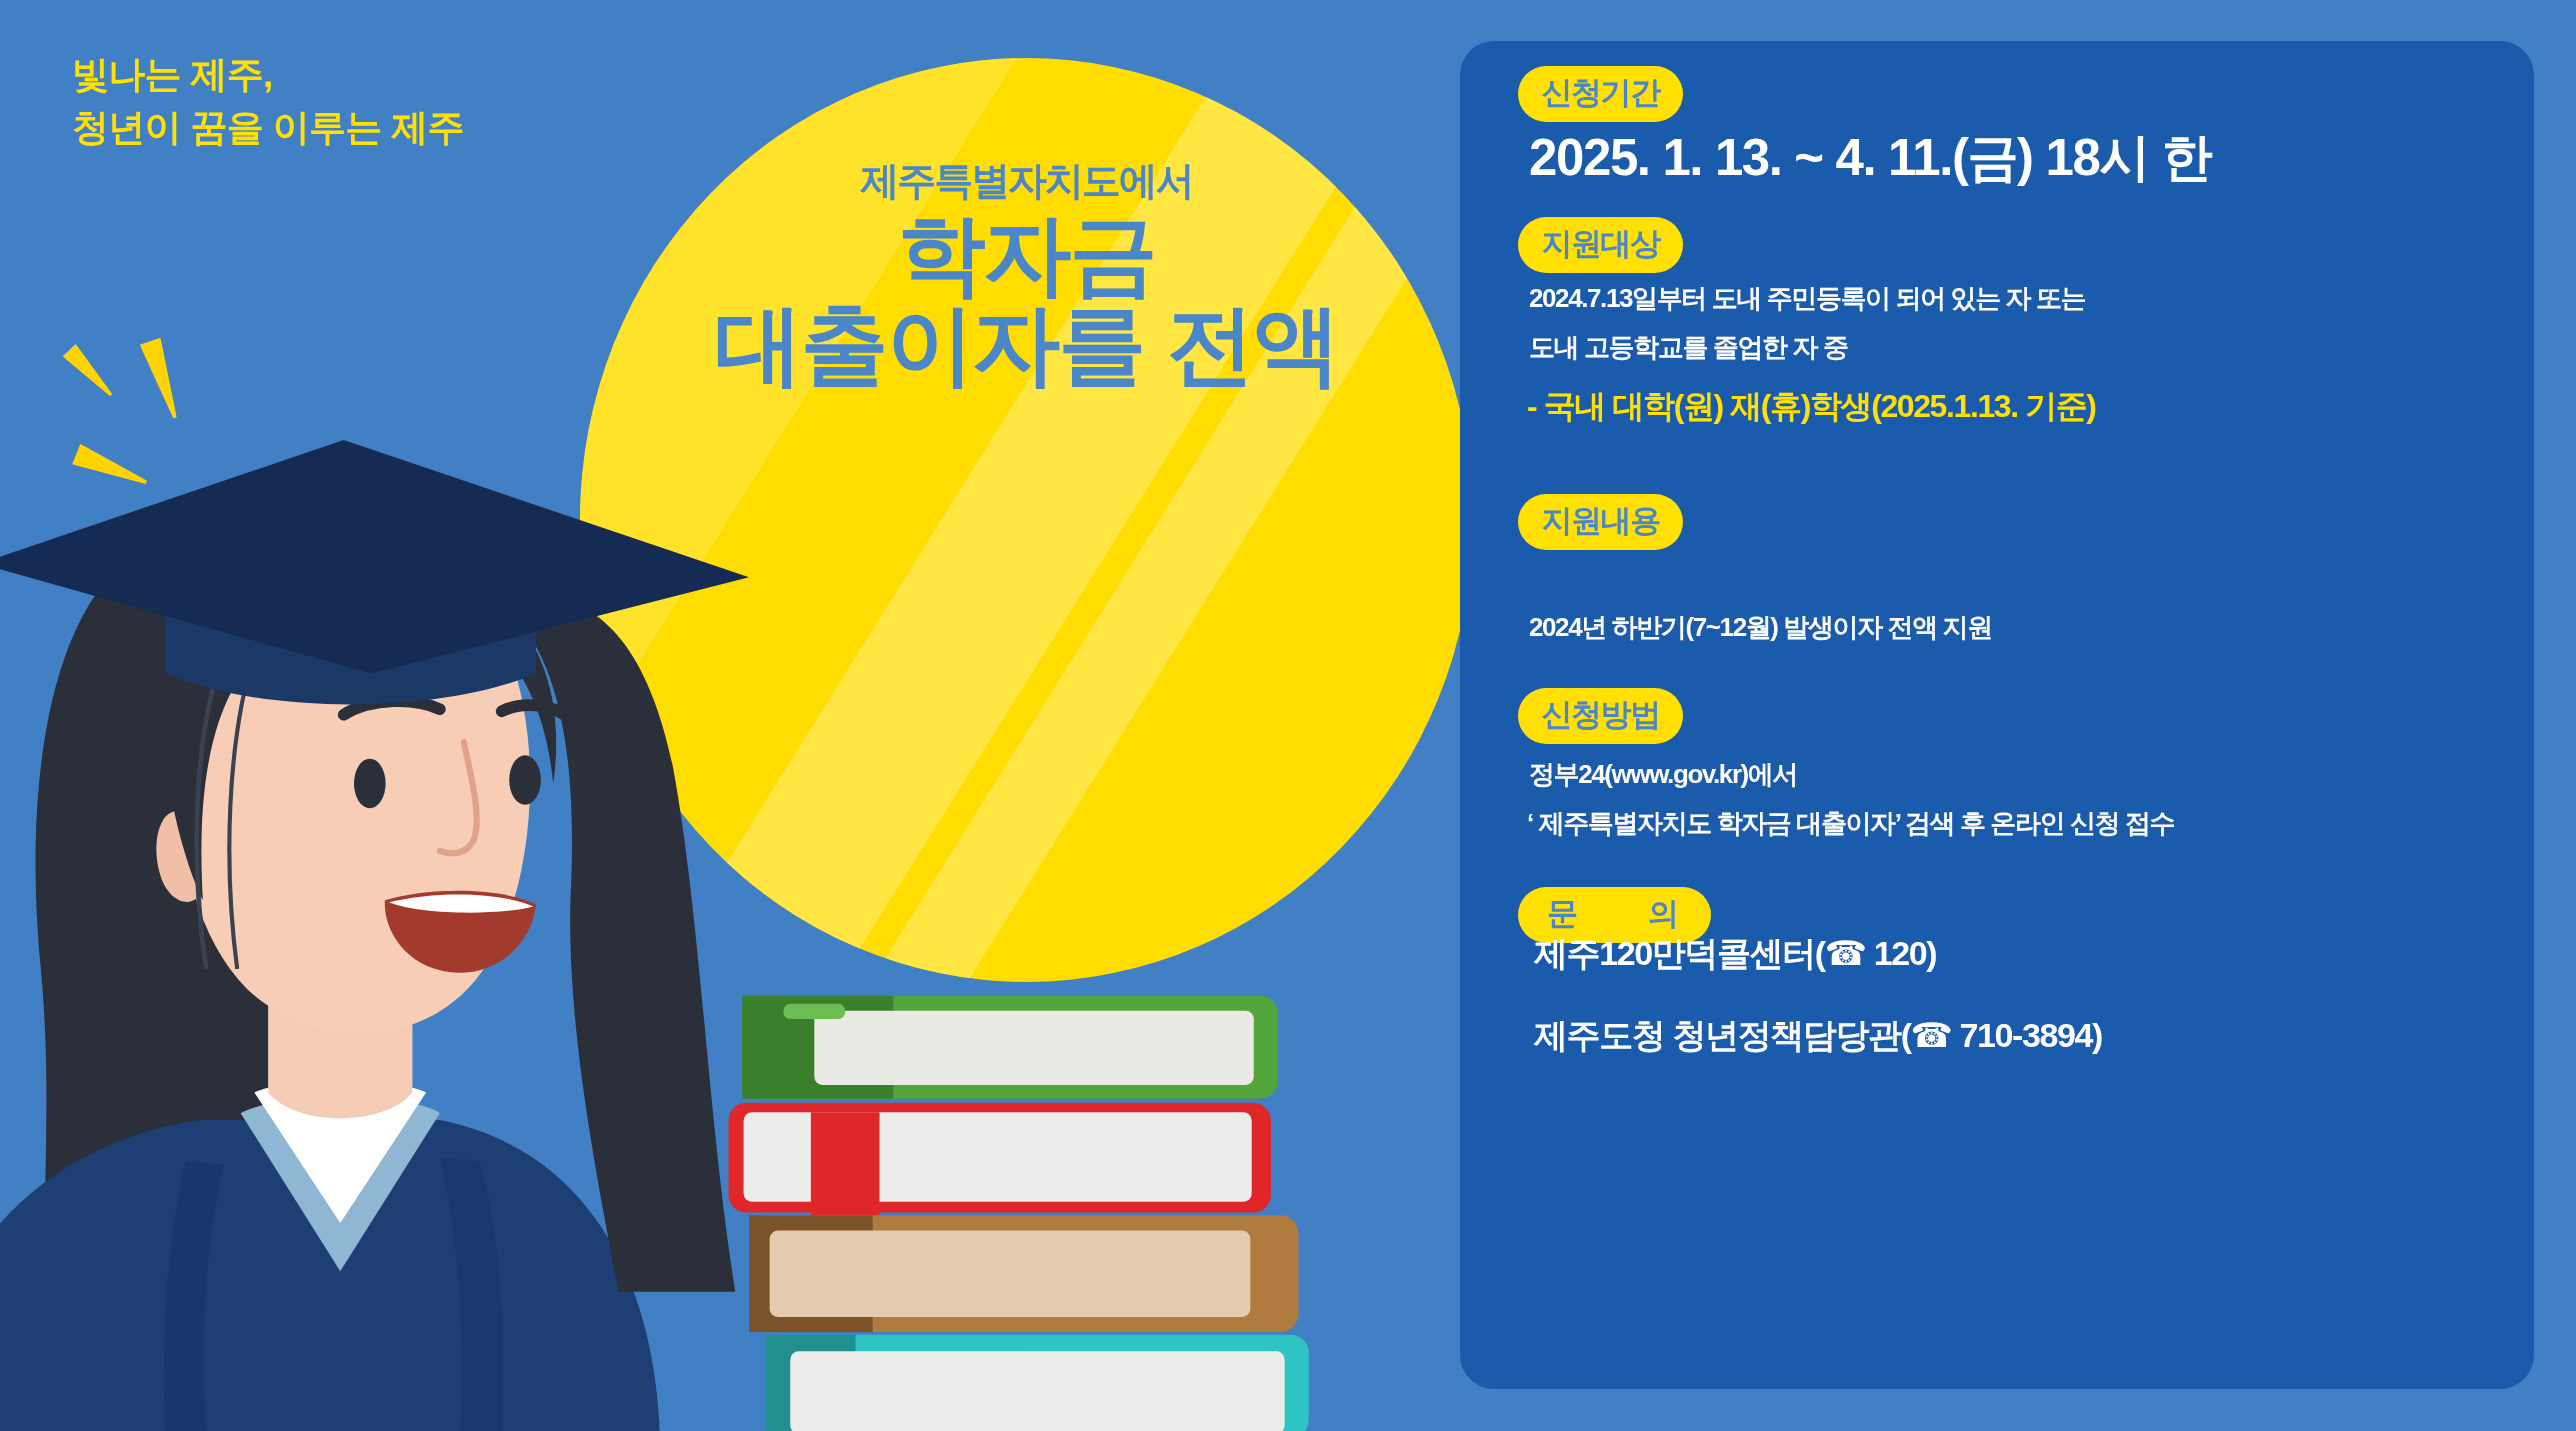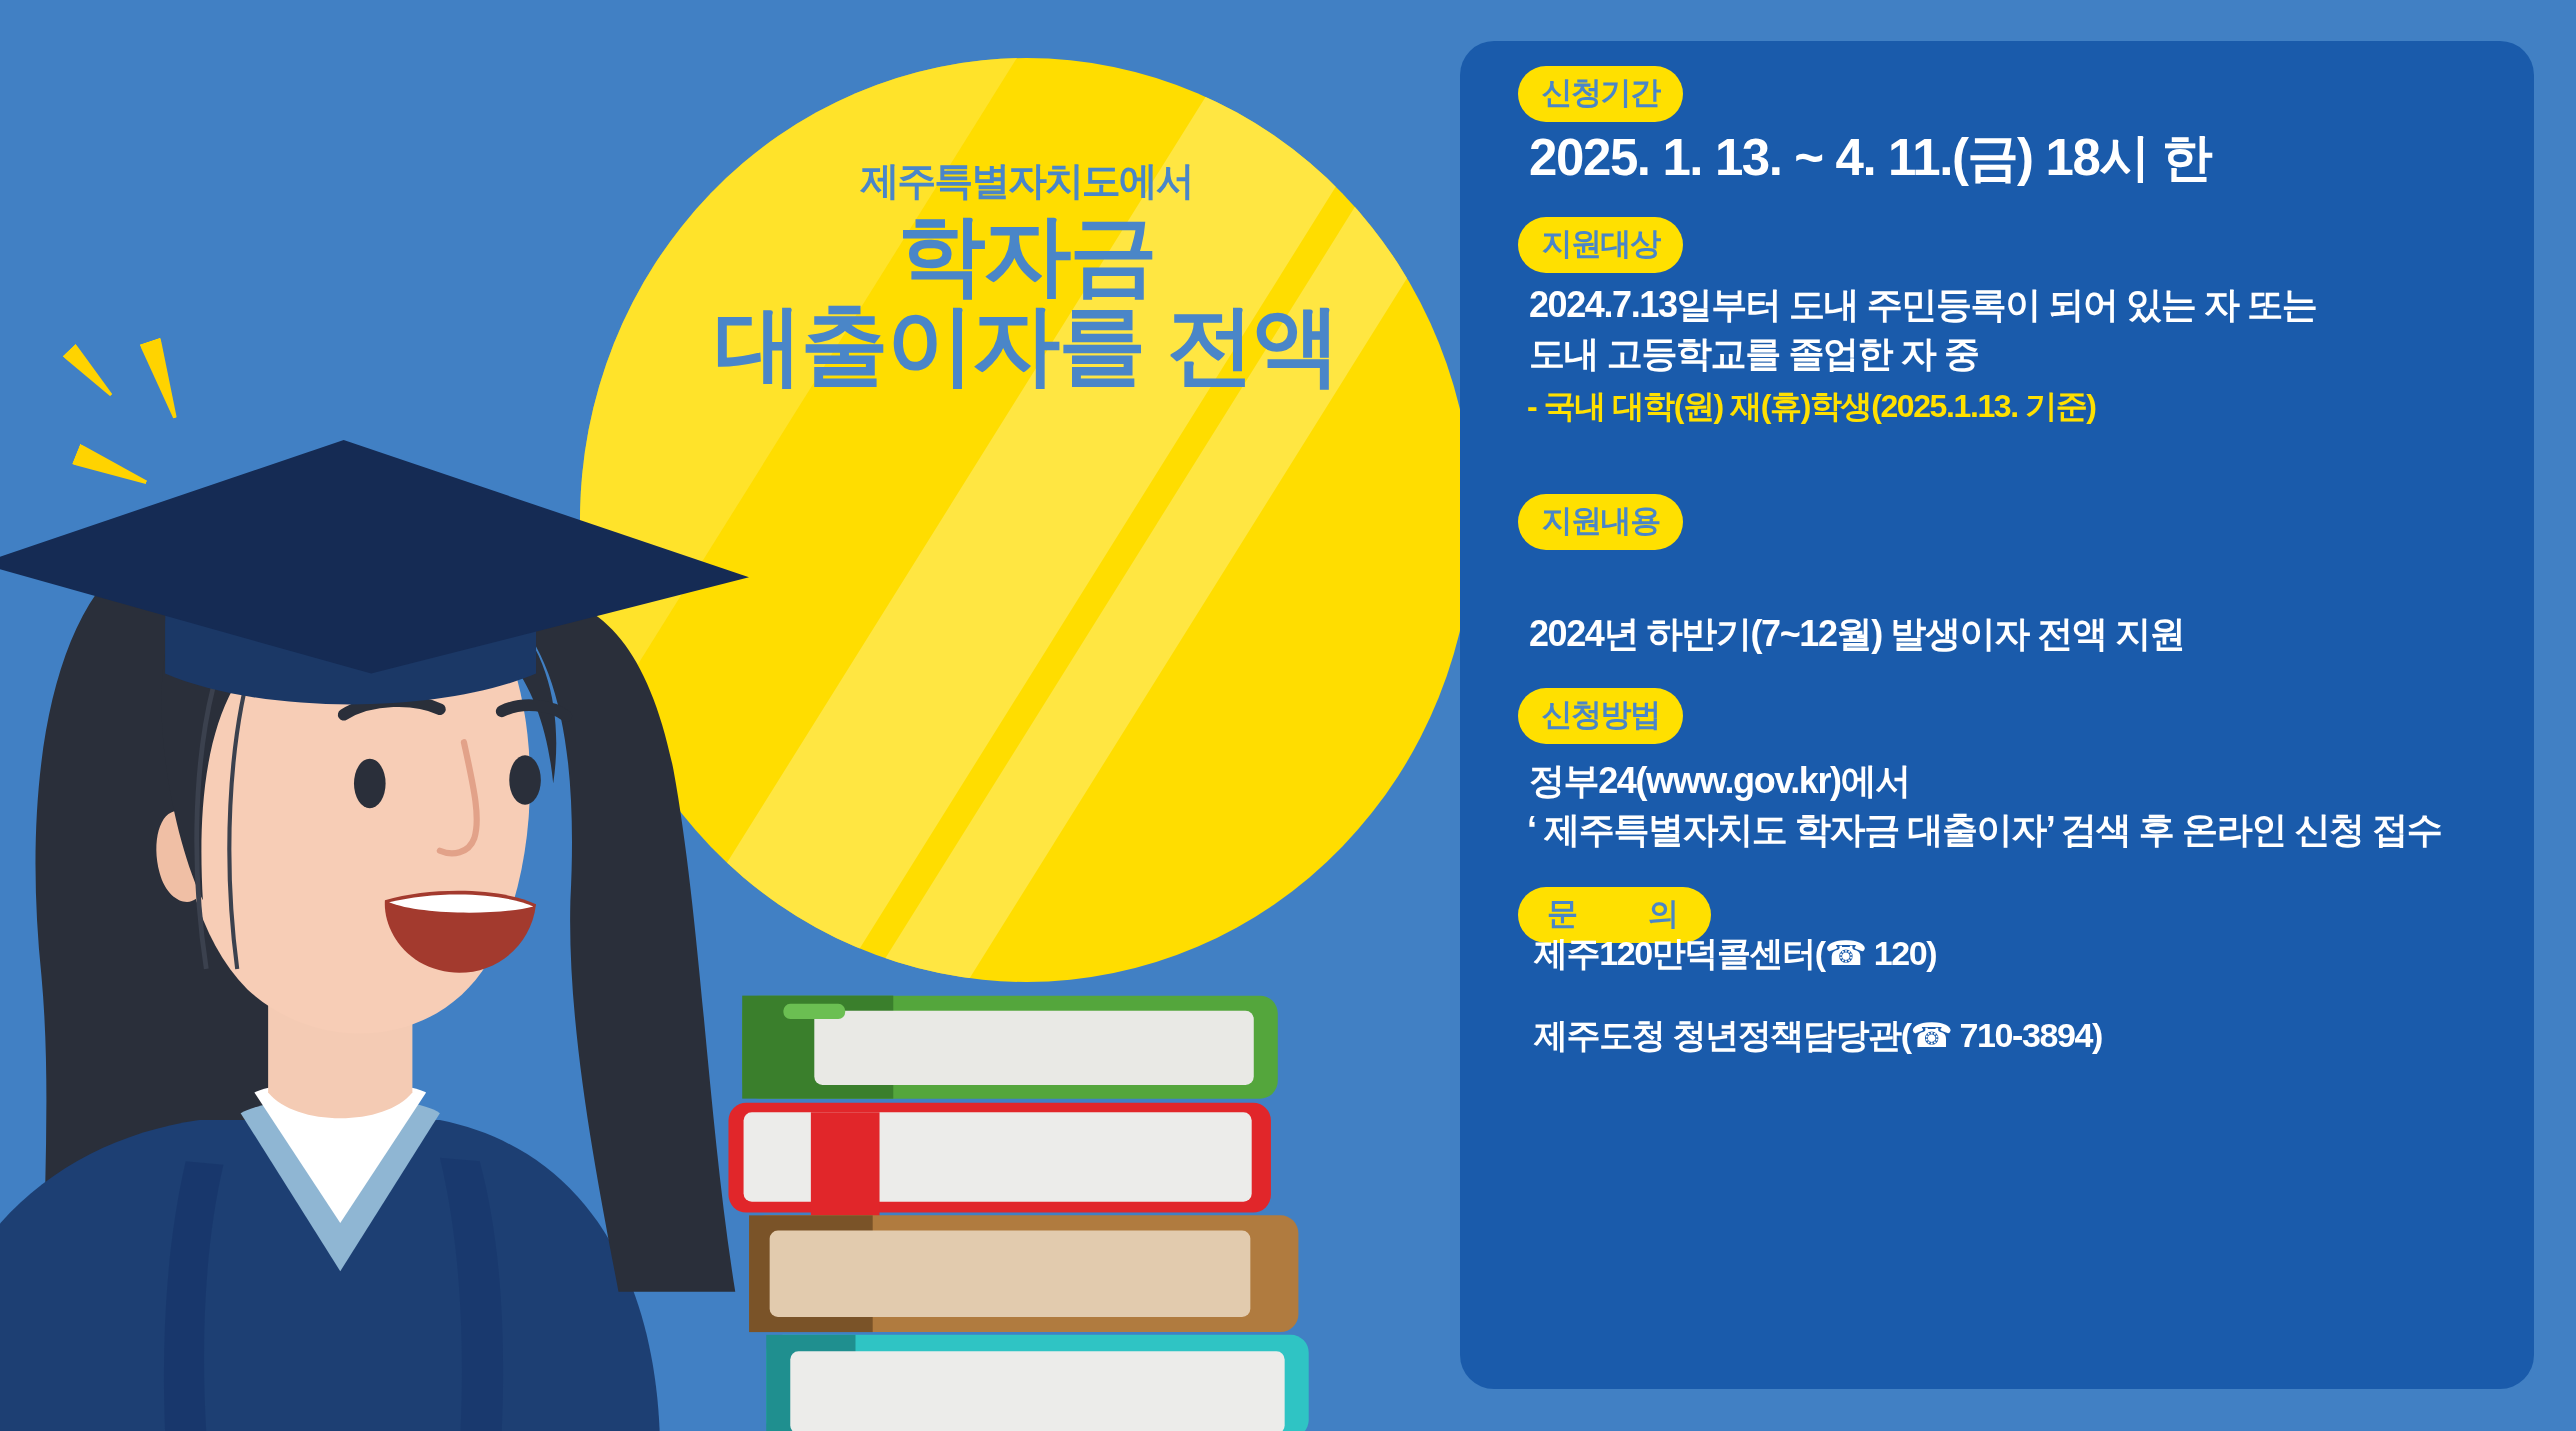--- a/index.html
+++ b/index.html
@@ -55,29 +55,31 @@
   }
   .badge{
     position:absolute;display:inline-block;background:#ffe000;color:#4a86c8;
     font-weight:bold;border-radius:41px;text-align:center;
     font-size:31px;line-height:1;padding:11px 23.4px 13.7px;letter-spacing:-1.4px;
   }
   .ptext{position:absolute;color:#ffffff;font-weight:bold;letter-spacing:-1.4px;white-space:pre;}
   .ptext.ylw{color:#ffe000;}
 
   .t-period{font-size:51px;line-height:1.1;}
-  .t-body{font-size:36px;line-height:1.32;}
+  .t-body{font-size:26px;line-height:1.32;}
   .t-bullet{font-size:32px;line-height:1.3;}
   .t-contact{font-size:34px;line-height:1.42;}
 </style>
 </head>
 <body>
 
 <div id="poster">
 
+  <div class="headline">빛나는 제주,
+청년이 꿈을 이루는 제주</div>
 
   <div class="spark sp1"></div>
   <div class="spark sp2"></div>
   <div class="spark sp3"></div>
 
   <div class="circle-wrap">
     <div class="circle">
       <div class="stripe s3"></div>
       <div class="stripe s1"></div>
       <div class="stripe s2"></div>

